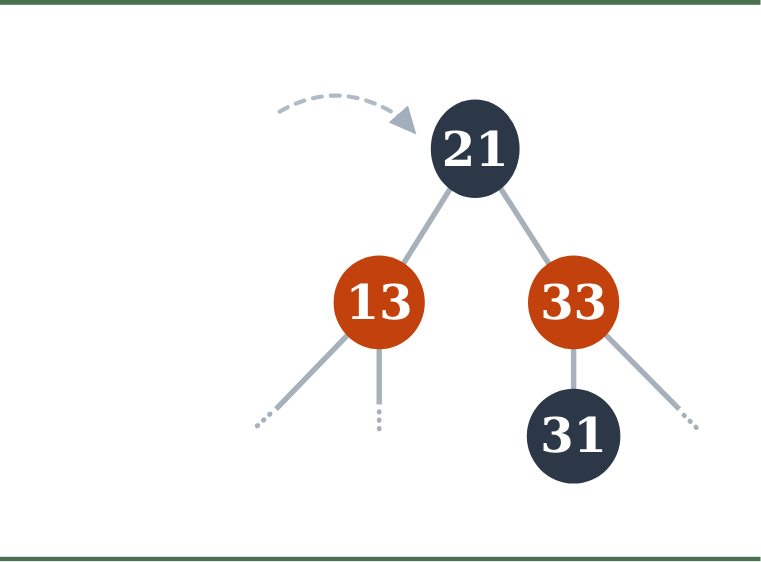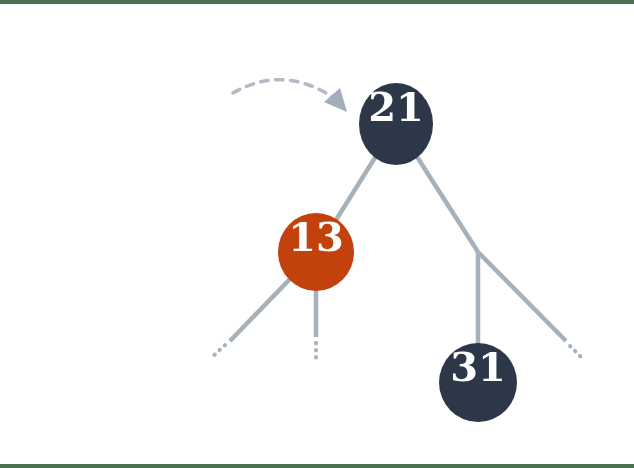--- a/index.html
+++ b/index.html
@@ -11,30 +11,30 @@
   .strip.top{top:0;height:4px;}
   .strip.bottom{bottom:0;height:4px;}
   .edges{position:absolute;left:0;top:0;}
   .annotation{
     position:absolute;left:28px;top:61px;width:200px;
     text-align:center;color:#343f55;font-weight:700;
     font-size:30px;line-height:40px;letter-spacing:-0.5px;
   }
   .node{
     position:absolute;border-radius:50%;
-    display:flex;justify-content:center;
+    display:flex;align-items:center;justify-content:center;
     color:#ffffff;font-family:"DejaVu Serif",serif;font-weight:700;
     font-size:40px;
   }
   .node.dark{background:#2c3847;}
   .node.red{background:#c2410c;}
   .n21{left:359px;top:83px;width:74px;height:82px;}
   .n13{left:278px;top:213px;width:76px;height:78px;}
   .n33{left:440px;top:213px;width:76px;height:78px;}
-  .n31{left:439px;top:343px;width:78px;height:79px;}
+  .n31{left:439px;top:324px;width:78px;height:79px;}
 </style>
 </head>
 <body>
 
 <div class="canvas">
 
   <div class="strip top"></div>
   <div class="strip bottom"></div>
 
   <svg class="edges" width="634" height="468" viewBox="0 0 634 468">
@@ -54,17 +54,20 @@
     <polygon points="347,112 324,102 340,88" fill="#a3aebc"></polygon>
   </svg>
 
 
   <div class="node dark n21">
     <span>21</span>
   </div>
   <div class="node red n13">
     <span>13</span>
   </div>
+  <div class="node red n33">
+    <span>33</span>
+  </div>
   <div class="node dark n31">
     <span>31</span>
   </div>
 
 </div>
 
 </body></html>

